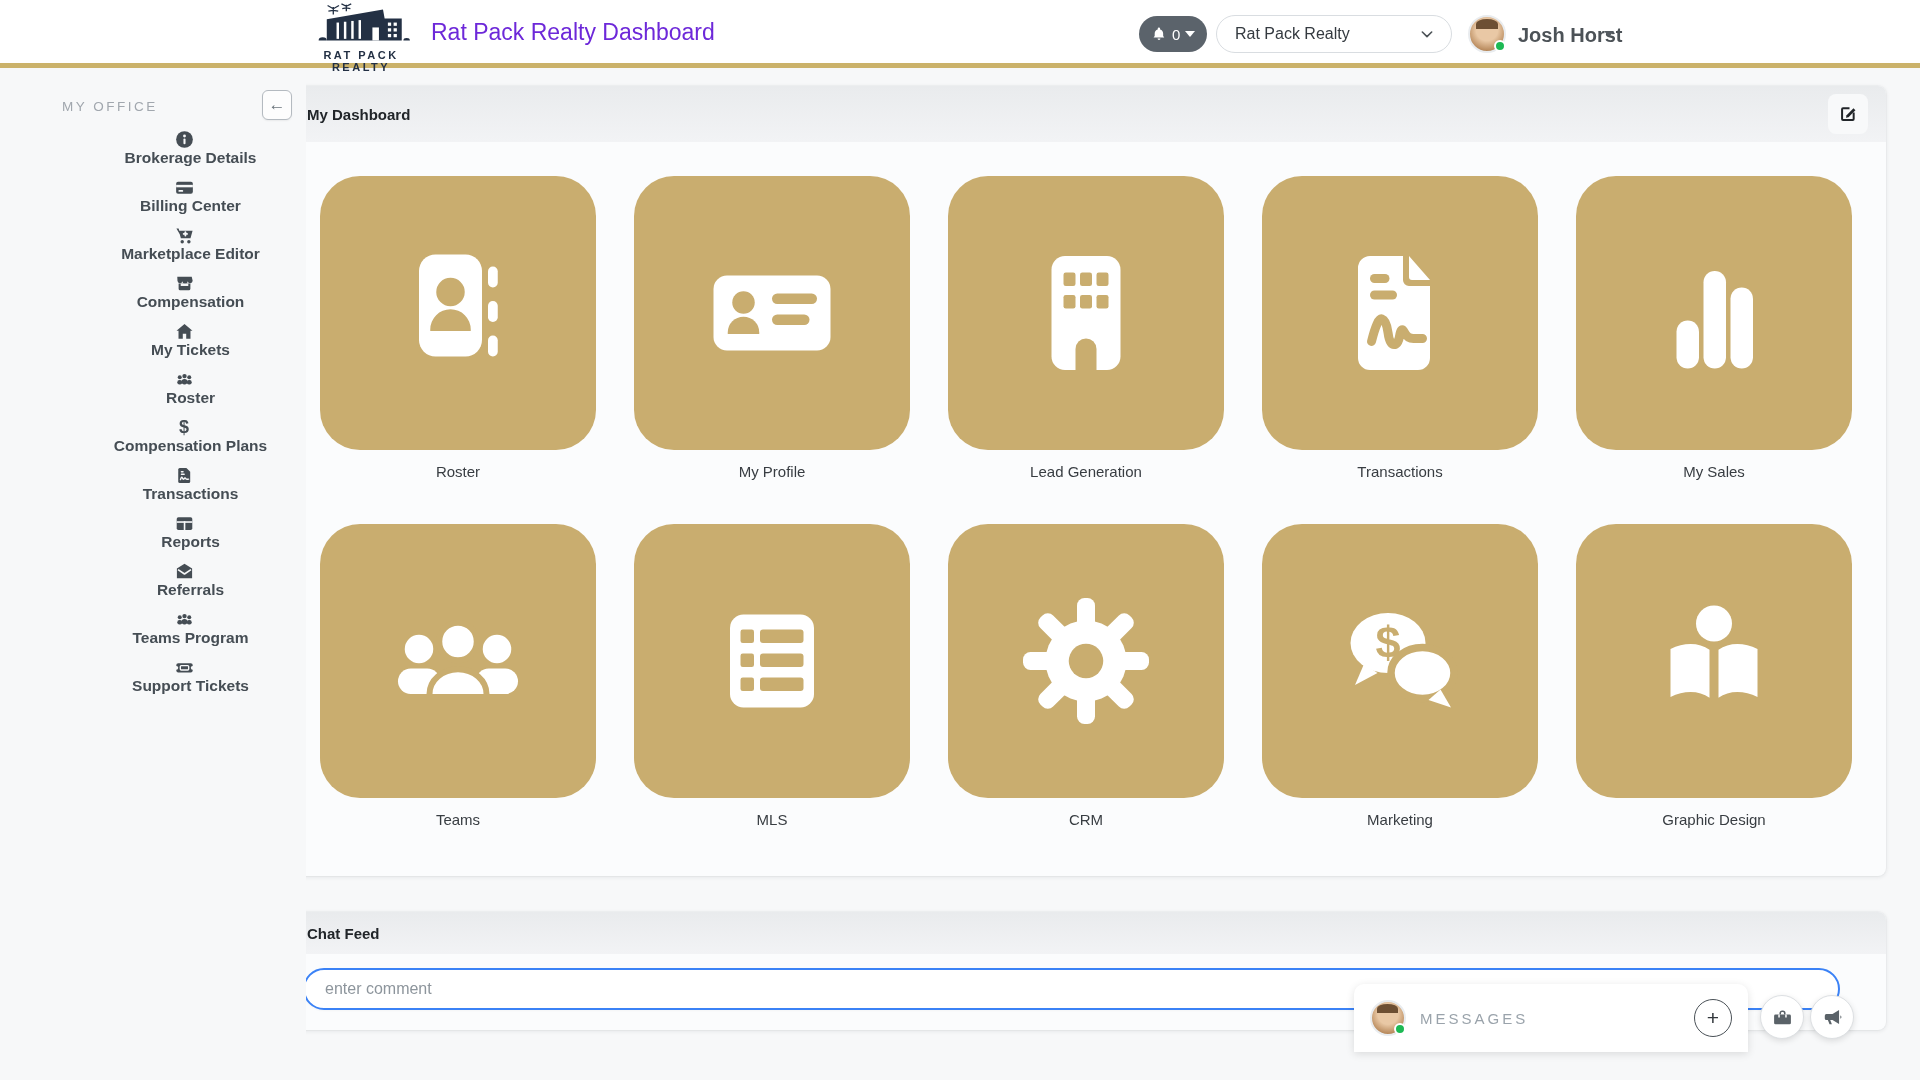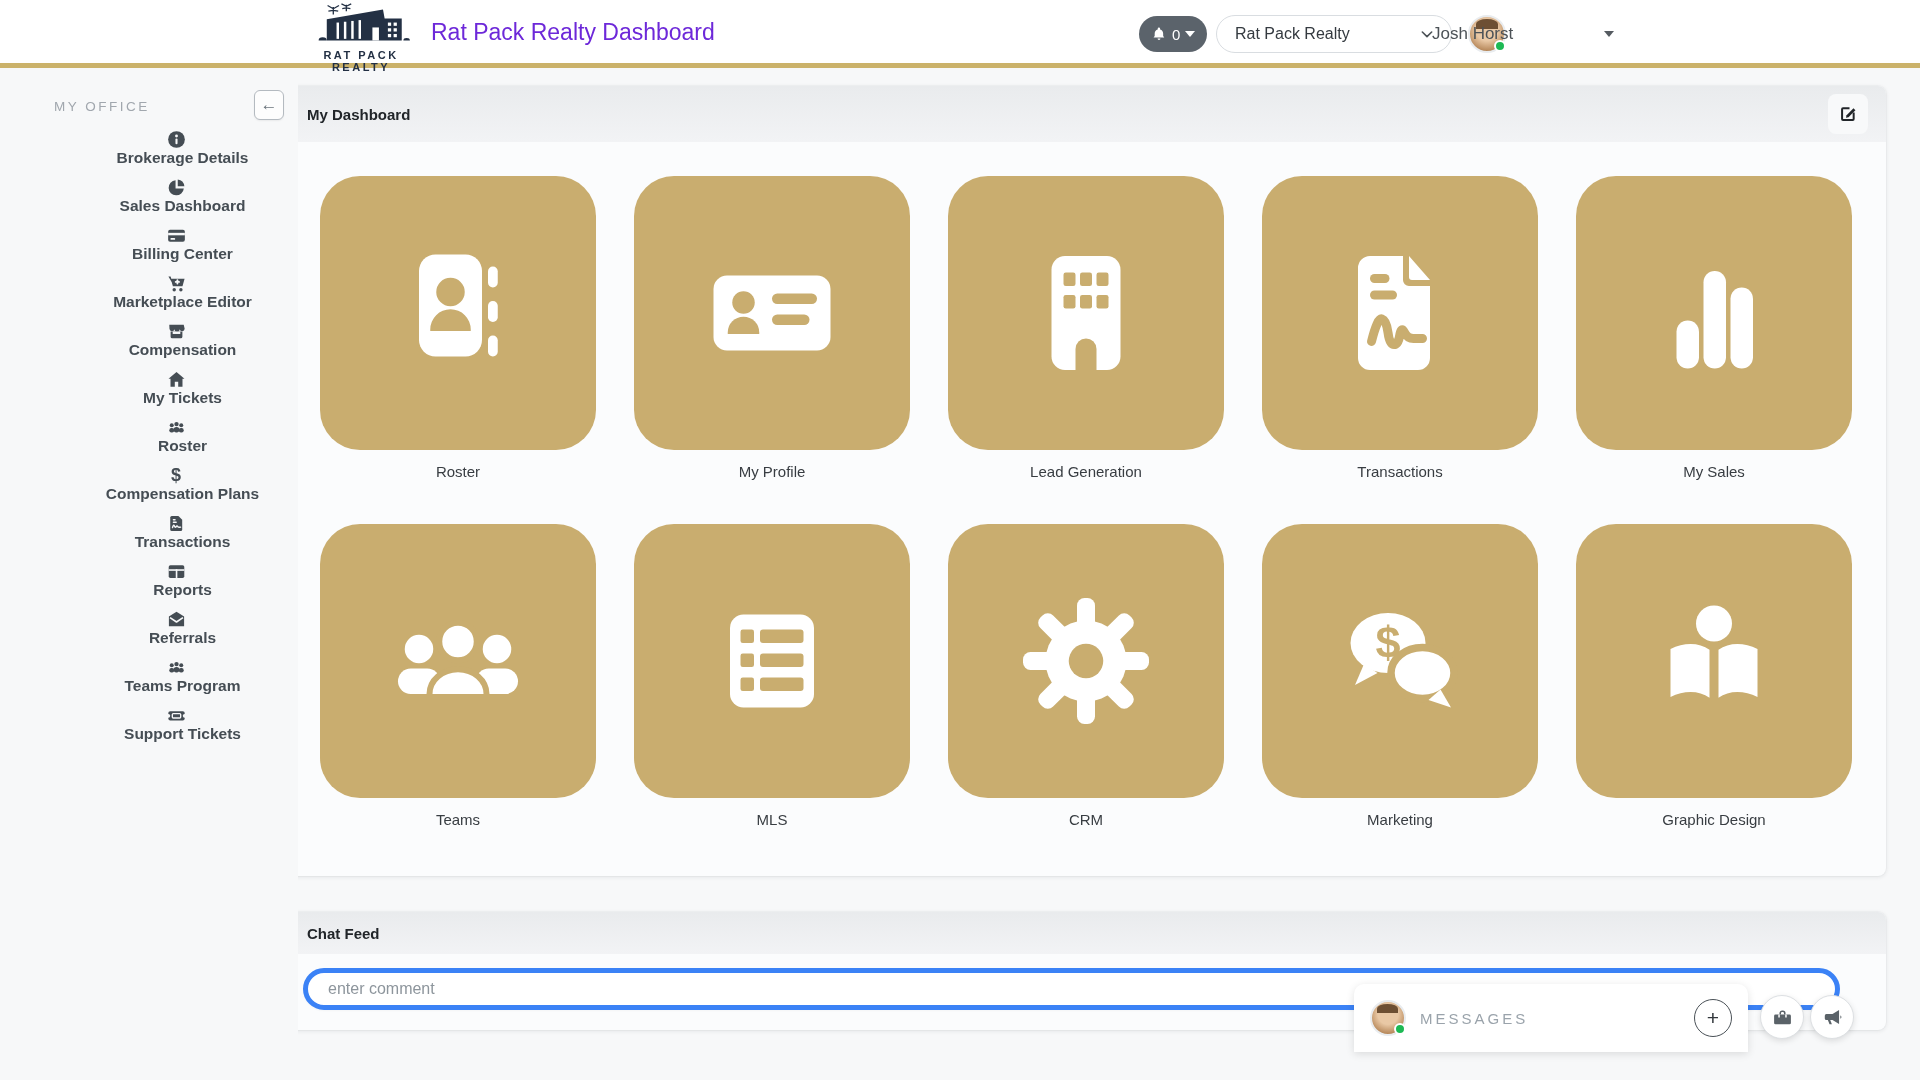--- a/index.html
+++ b/index.html
@@ -23,25 +23,25 @@
                 border:1px solid #d9dde1; border-radius:19px; display:flex; align-items:center;
                 padding:0 16px 0 18px; cursor:pointer; }
   .brokerage-select span { font-size:16px; color:#343a40; flex:1; }
   .avatar { width:38px; height:38px; border-radius:50%; position:relative;
             background:radial-gradient(circle at 50% 38%, #e9c8a5 0 40%, #b98b5e 75%, #8a6742 100%);
             border:2px solid #e9ecef; }
   .avatar .hair { position:absolute; left:6px; top:2px; width:22px; height:10px; border-radius:50% 50% 0 0; background:#6d4f33; }
   .avatar .dot { position:absolute; right:-2px; bottom:-1px; width:12px; height:12px; background:#1db954;
                  border:2px solid #ffffff; border-radius:50%; }
   .header-avatar { position:absolute; left:1468px; top:15px; }
-  .user-name { position:absolute; left:1432px; top:24px; font-size:17px; font-weight:normal; color:#4c5257; }
+  .user-name { position:absolute; left:1518px; top:24px; font-size:20px; font-weight:bold; color:#4c5257; }
   .user-caret { position:absolute; left:1604px; top:31px; border-top-color:#555b61; }
 
   
-  .sidebar { position:absolute; left:8px; top:73px; width:290px; bottom:0; background:#f7f8f9; z-index:5;padding-left:8px; }
+  .sidebar { position:absolute; left:16px; top:73px; width:290px; bottom:0; background:#f7f8f9; z-index:5;padding-left:8px; }
   .side-section { position:absolute; left:46px; top:26px; font-size:13.5px; letter-spacing:2.5px;
                   color:#a1a7ae; font-weight:500; }
   .collapse-btn { position:absolute; left:246px; top:17px; width:30px; height:30px; background:#fdfdfd;
                   border:1px solid #b4bac0; border-radius:6px; color:#6c757d; font-size:17px; line-height:27px;
                   text-align:center; cursor:pointer; box-shadow:0 1px 2px rgba(0,0,0,.06); z-index:10; }
   .nav { position:absolute; left:0; top:56px; width:290px; }
   .nav-item { height:48px; display:flex; align-items:center; padding-left:46px; cursor:pointer; color:#454d54;flex-direction:column; }
   .nicon { width:22px; height:20px; display:flex; align-items:center; justify-content:center; flex:none; }
   .nicon svg { width:19px; height:19px; fill:#454d54; }
   .nicon .glyph { font-size:18px; font-weight:bold; color:#454d54; }
@@ -64,21 +64,21 @@
            grid-template-columns:repeat(5,276px); column-gap:38px; row-gap:44px; }
   .tile-cell { width:276px; text-align:center; }
   .tile { width:276px; height:274px; background:#c9ad6f; border-radius:40px; display:flex;
           align-items:center; justify-content:center; cursor:pointer; }
   .tile svg { width:150px; height:150px; }
   .tile-label { margin-top:13px; font-size:15px; color:#383d42; }
 
   .chat-panel { left:287px; top:912px; width:1599px; height:118px; }
   .chat-head { height:42px; border-radius:8px 8px 0 0; }
   .chat-body { padding:14px 46px 0 16px; }
-  .comment-input { width:100%; height:42px; border:5px solid #3b82f6; border-radius:21px; background:#fff;
+  .comment-input { width:100%; height:42px; border:2px solid #3b82f6; border-radius:21px; background:#fff;
                    padding:0 20px; font-size:16px; color:#343a40; outline:none;
                    box-shadow:0 1px 2px rgba(0,0,0,.03); font-family:"Liberation Sans",sans-serif; }
   .comment-input::placeholder { color:#8d959c; }
 
   
   .messages-bar { position:absolute; left:1354px; top:984px; width:394px; height:68px; background:#ffffff;
                   border-radius:10px 10px 0 0; box-shadow:0 2px 8px rgba(0,0,0,.12); z-index:40;
                   display:flex; align-items:center; padding:0 16px; }
   .messages-label { margin-left:14px; font-size:15px; letter-spacing:3px; color:#9aa3ab; flex:1; }
   .add-btn { width:38px; height:38px; border-radius:50%; background:#fff; border:1.5px solid #4a5157;
@@ -158,29 +158,20 @@
       <span class="nicon">
         <svg viewBox="0 0 20 20">
             <circle cx="10" cy="10" r="8.8"></circle>
             <circle cx="10" cy="6.3" r="1.5" fill="#f7f8f9"></circle>
             <rect x="8.9" y="8.9" width="2.2" height="6.2" rx="1.1" fill="#f7f8f9"></rect>
           </svg>
       </span>
       <span class="nlabel">Brokerage Details</span>
     </div>
 
-    <div class="nav-item">
-      <span class="nicon">
-        <svg viewBox="0 0 20 20">
-            <path d="M9 2.3 A8 8 0 1 0 17.7 11 L9 11 Z"></path>
-            <path d="M11.3 1.7 A8.2 8.2 0 0 1 18.3 8.8 L11.3 8.8 Z"></path>
-          </svg>
-      </span>
-      <span class="nlabel">Sales Dashboard</span>
-    </div>
 
 
     <div class="nav-item">
       <span class="nicon">
         <svg viewBox="0 0 20 20">
             <rect x="1.2" y="4" width="17.6" height="12.6" rx="2"></rect>
             <rect x="1.2" y="7.2" width="17.6" height="2.6" fill="#f7f8f9"></rect>
             <rect x="3.6" y="12.6" width="5" height="1.9" rx=".9" fill="#f7f8f9"></rect>
           </svg>
       </span>

